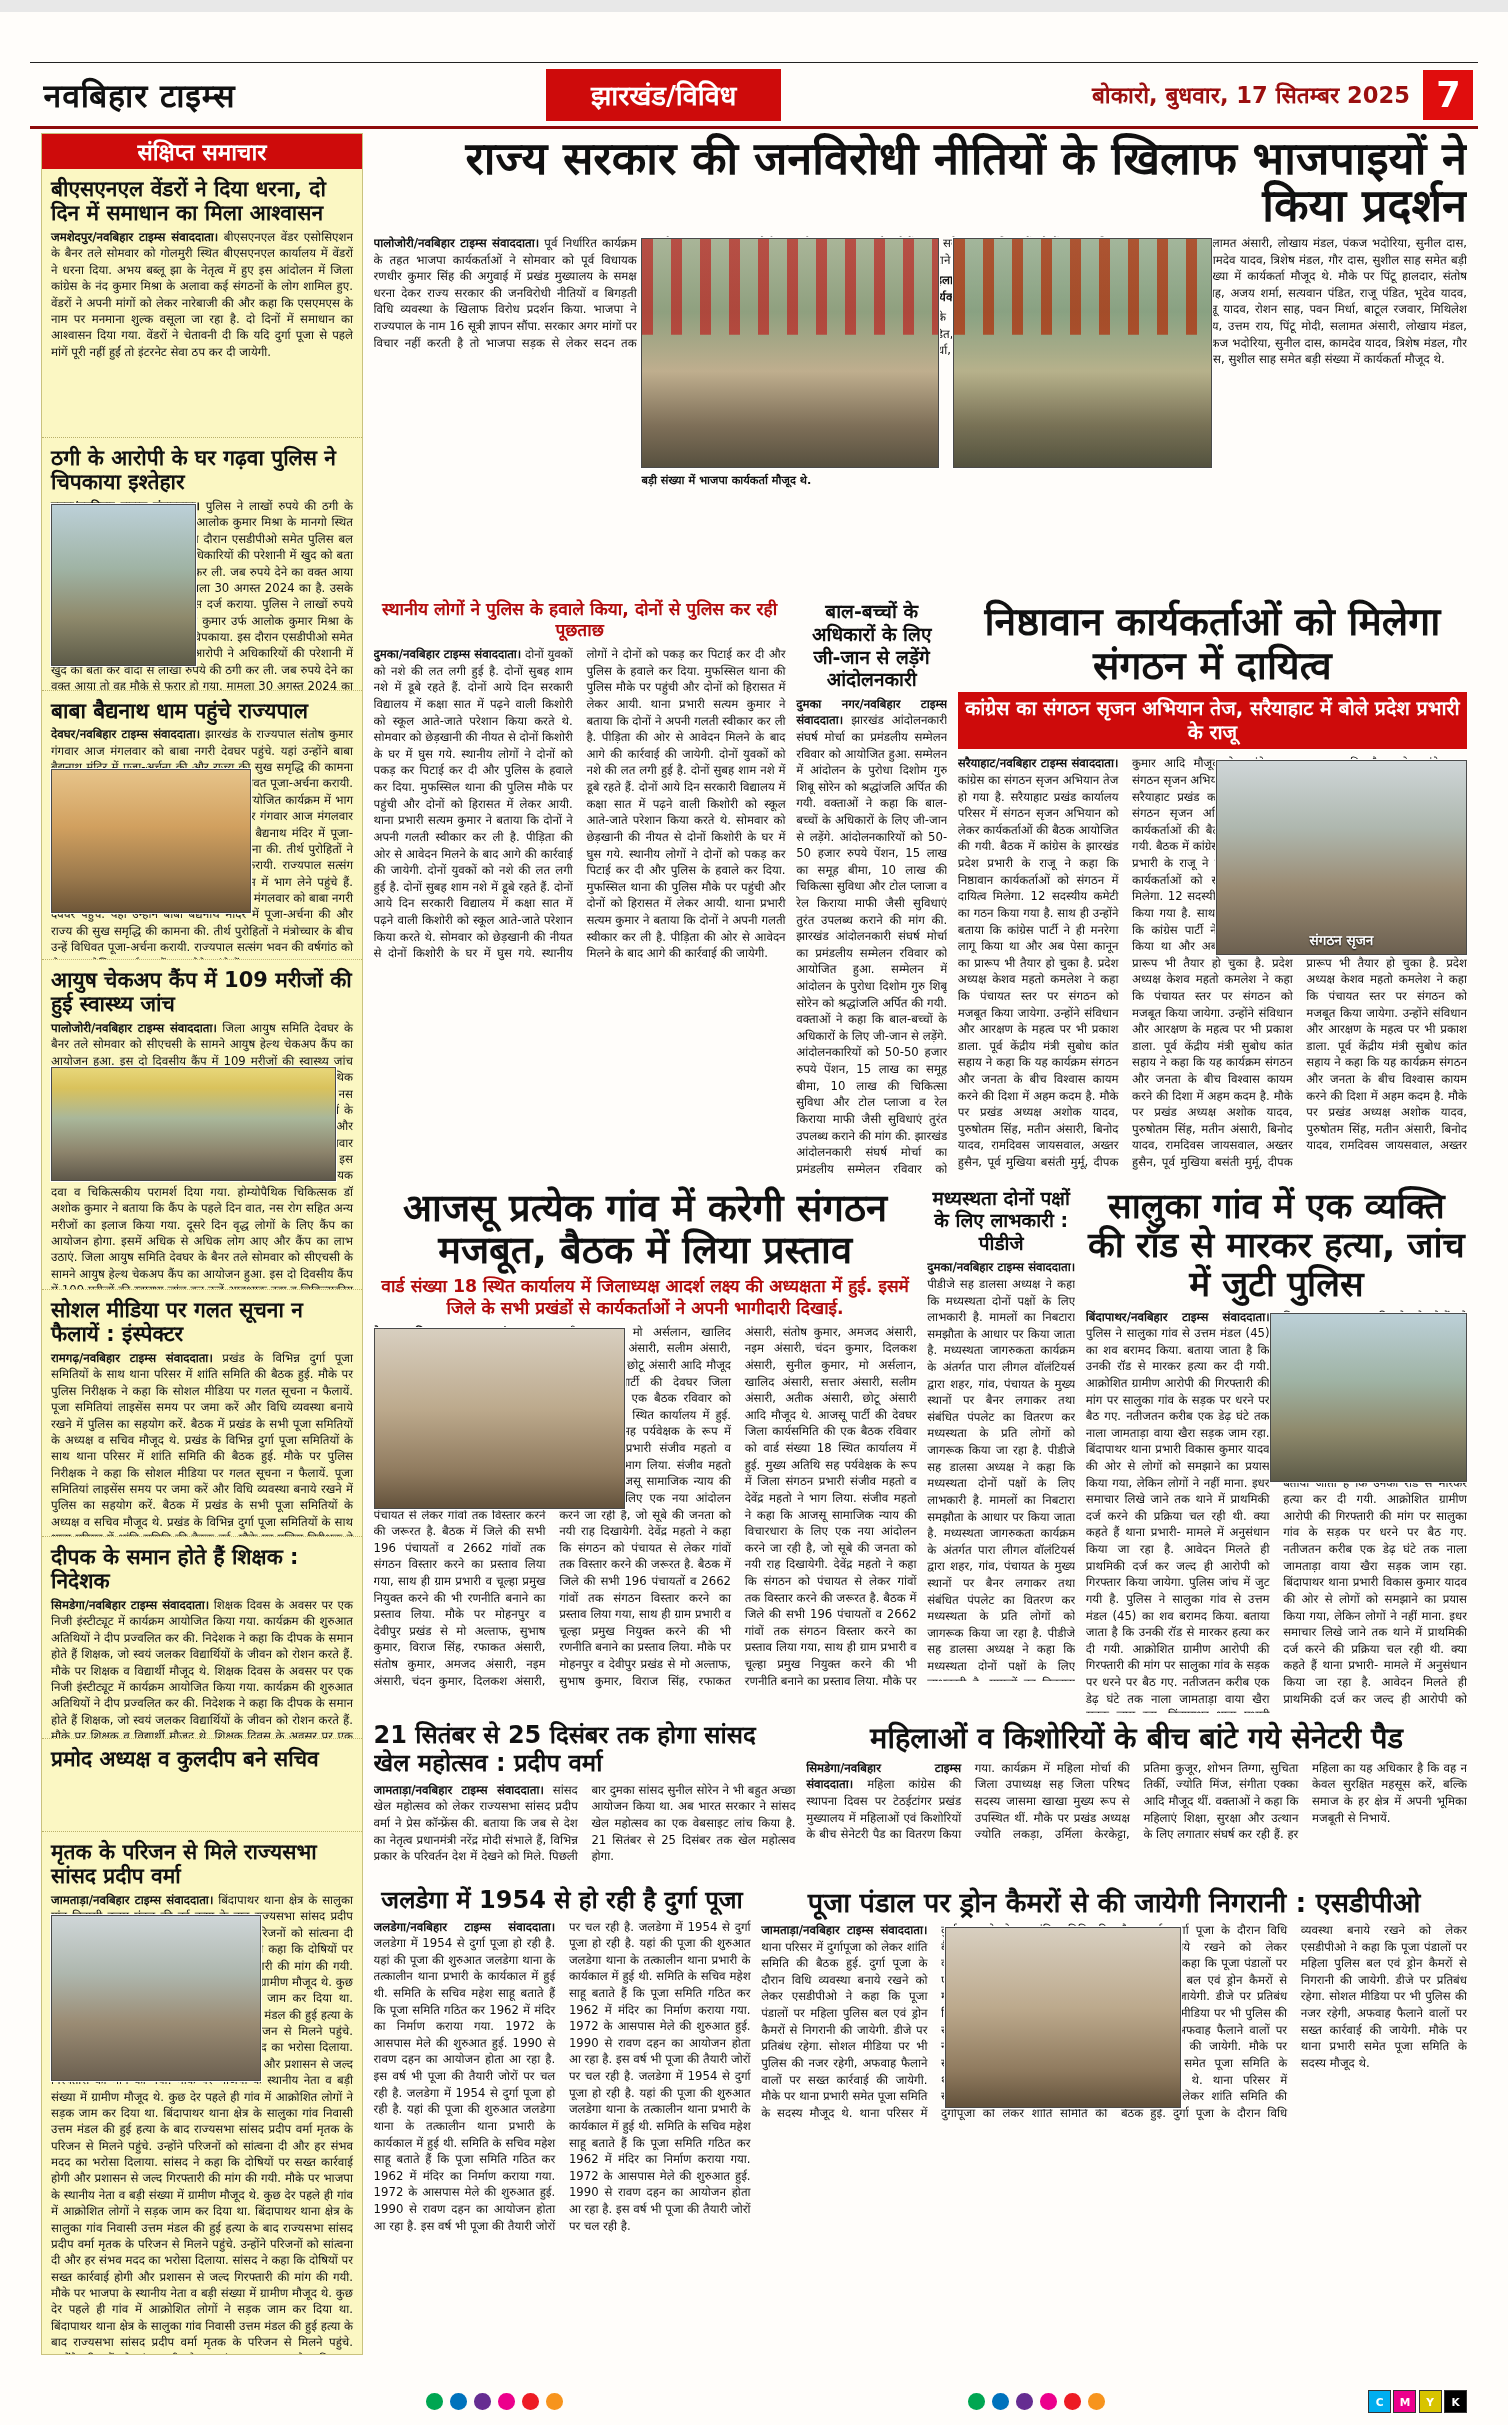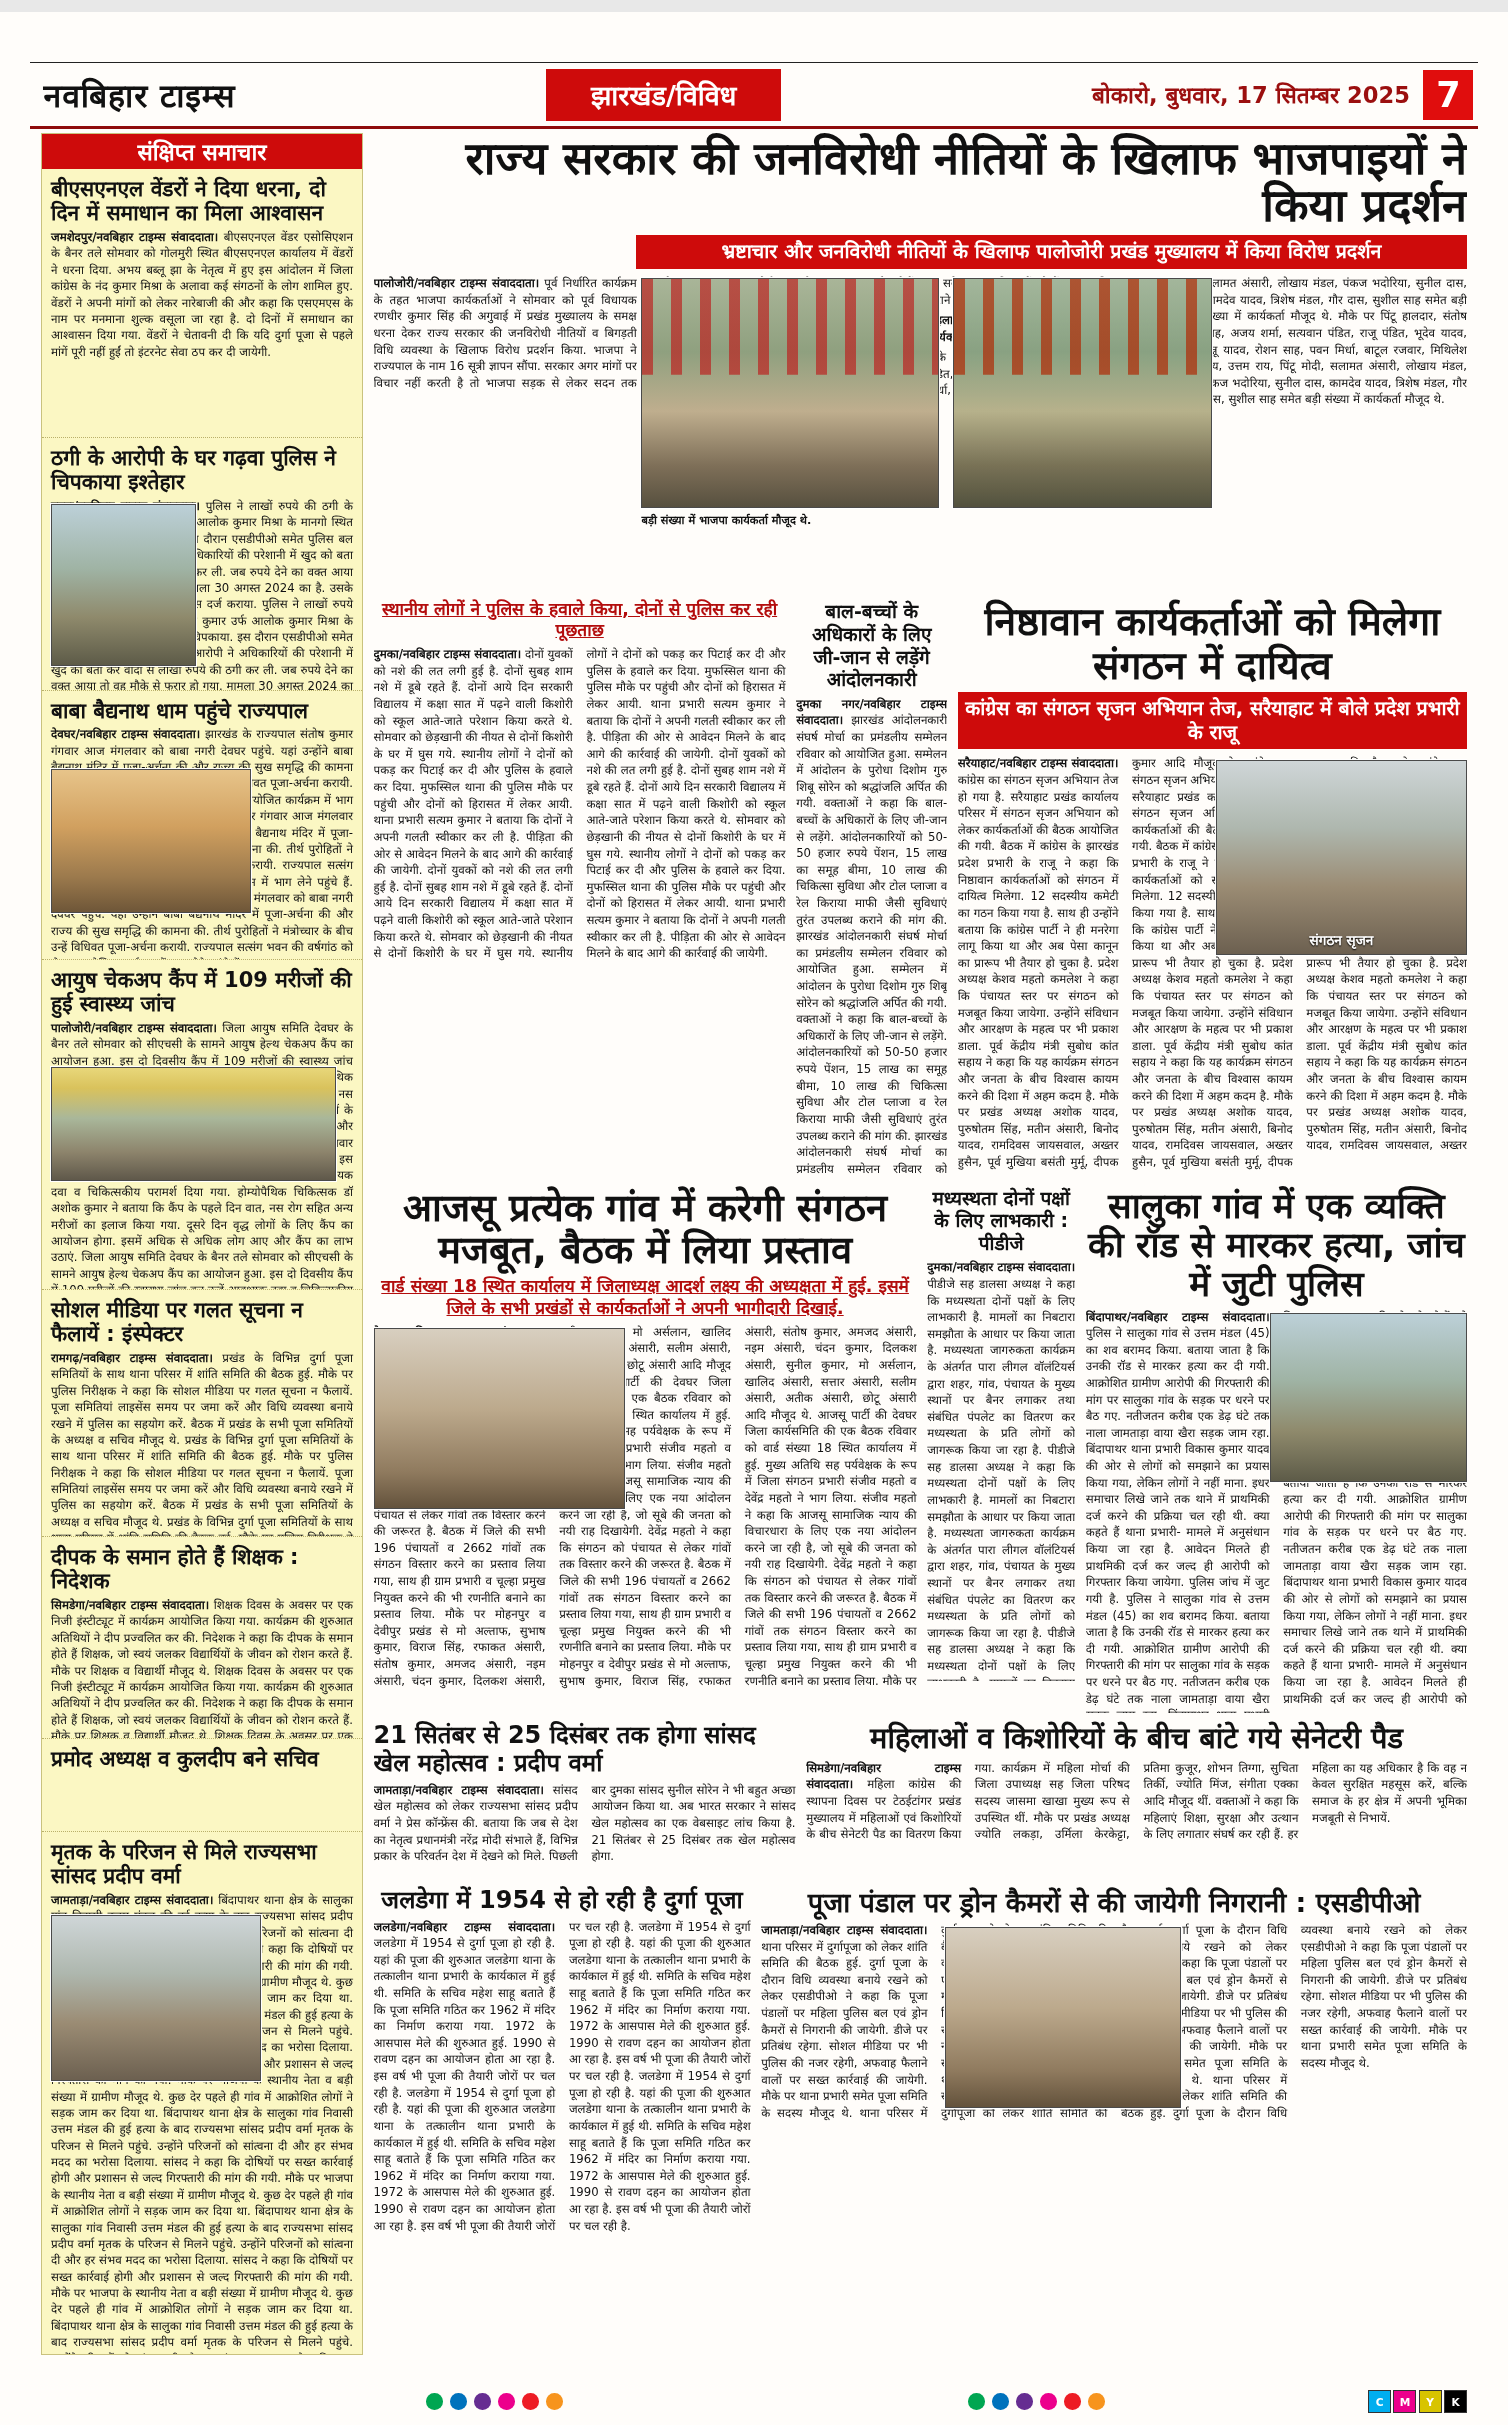--- a/index.html
+++ b/index.html
@@ -28,21 +28,21 @@
   .main{flex:1;display:flex;flex-direction:column;gap:7.5px;overflow:hidden;}
   .row{display:flex;gap:10.6px;overflow:hidden;}
   .art{position:relative;overflow:hidden;flex:none;}
   .art p{margin:0 0 3.8px;font-size:11.7px;line-height:1.42;text-align:justify;}
   .h-xl{font-size:45px;font-weight:800;text-align:right;line-height:1.05;margin:1.5px 0 6px;}
   .h-lg{font-size:33px;font-weight:800;text-align:center;line-height:1.12;margin:1.5px 0 4.5px;}
   .h-md{font-size:24px;font-weight:800;text-align:center;line-height:1.15;margin:1.5px 0 4.5px;}
   .h-sm{font-size:19px;font-weight:800;text-align:center;line-height:1.2;margin:1.5px 0 4.5px;}
   .kbar{background:#ce0b0b;color:#fff;font-weight:800;text-align:center;font-size:19.6px;
         padding:5.3px 4.5px;line-height:1.2;margin:0 0 6px;}
-  .kred{color:#b30d0d;text-align:center;font-weight:800;font-size:17.3px;line-height:1.25;margin:0 0 4.5px;text-decoration:underline;}
+  .kred{color:#b30d0d;text-align:center;font-weight:800;font-size:17.3px;line-height:1.25;margin:0 0 4.5px;}
   .cols2{column-count:2;column-gap:13.6px;}
   .cols3{column-count:3;column-gap:13.6px;}
   .cols4{column-count:4;column-gap:13.6px;}
   .photo{position:absolute;z-index:3;border:0.8px solid #4a4a4a;outline:1.5px solid #fff;}
   .pcap{position:absolute;z-index:4;background:#fffdfa;font-size:11.3px;font-weight:800;padding:1.5px 0;}
   .plabel{position:absolute;z-index:5;left:0;right:0;bottom:4.5px;text-align:center;color:#fff;
         font-size:13.6px;font-weight:800;text-shadow:0 0.8px 1.5px #000;}
   .redlbl{color:#c00;font-weight:800;}
   .hilite{font-weight:800;}
   
@@ -122,21 +122,20 @@
         <h3>मृतक के परिजन से मिले राज्यसभा सांसद प्रदीप वर्मा</h3>
         <div class="photo ph-meet" style="left:9px;top:83px;width:208px;height:164px"></div>
         <p><strong class="by">जामताड़ा/नवबिहार टाइम्स संवाददाता।</strong> <span>बिंदापाथर थाना क्षेत्र के सालुका गांव निवासी उत्तम मंडल की हुई हत्या के बाद राज्यसभा सांसद प्रदीप वर्मा मृतक के परिजन से मिलने पहुंचे. उन्होंने परिजनों को सांत्वना दी और हर संभव मदद का भरोसा दिलाया. सांसद ने कहा कि दोषियों पर सख्त कार्रवाई होगी और प्रशासन से जल्द गिरफ्तारी की मांग की गयी. मौके पर भाजपा के स्थानीय नेता व बड़ी संख्या में ग्रामीण मौजूद थे. कुछ देर पहले ही गांव में आक्रोशित लोगों ने सड़क जाम कर दिया था. बिंदापाथर थाना क्षेत्र के सालुका गांव निवासी उत्तम मंडल की हुई हत्या के बाद राज्यसभा सांसद प्रदीप वर्मा मृतक के परिजन से मिलने पहुंचे. उन्होंने परिजनों को सांत्वना दी और हर संभव मदद का भरोसा दिलाया. सांसद ने कहा कि दोषियों पर सख्त कार्रवाई होगी और प्रशासन से जल्द गिरफ्तारी की मांग की गयी. मौके पर भाजपा के स्थानीय नेता व बड़ी संख्या में ग्रामीण मौजूद थे. कुछ देर पहले ही गांव में आक्रोशित लोगों ने सड़क जाम कर दिया था. बिंदापाथर थाना क्षेत्र के सालुका गांव निवासी उत्तम मंडल की हुई हत्या के बाद राज्यसभा सांसद प्रदीप वर्मा मृतक के परिजन से मिलने पहुंचे. उन्होंने परिजनों को सांत्वना दी और हर संभव मदद का भरोसा दिलाया. सांसद ने कहा कि दोषियों पर सख्त कार्रवाई होगी और प्रशासन से जल्द गिरफ्तारी की मांग की गयी. मौके पर भाजपा के स्थानीय नेता व बड़ी संख्या में ग्रामीण मौजूद थे. कुछ देर पहले ही गांव में आक्रोशित लोगों ने सड़क जाम कर दिया था. बिंदापाथर थाना क्षेत्र के सालुका गांव निवासी उत्तम मंडल की हुई हत्या के बाद राज्यसभा सांसद प्रदीप वर्मा मृतक के परिजन से मिलने पहुंचे. उन्होंने परिजनों को सांत्वना दी और हर संभव मदद का भरोसा दिलाया. सांसद ने कहा कि दोषियों पर सख्त कार्रवाई होगी और प्रशासन से जल्द गिरफ्तारी की मांग की गयी. मौके पर भाजपा के स्थानीय नेता व बड़ी संख्या में ग्रामीण मौजूद थे. कुछ देर पहले ही गांव में आक्रोशित लोगों ने सड़क जाम कर दिया था. बिंदापाथर थाना क्षेत्र के सालुका गांव निवासी उत्तम मंडल की हुई हत्या के बाद राज्यसभा सांसद प्रदीप वर्मा मृतक के परिजन से मिलने पहुंचे. उन्होंने परिजनों को सांत्वना दी और हर संभव मदद का भरोसा दिलाया. सांसद ने कहा कि दोषियों पर सख्त कार्रवाई होगी और प्रशासन से जल्द गिरफ्तारी की मांग की गयी. मौके पर भाजपा के स्थानीय नेता व बड़ी संख्या में ग्रामीण मौजूद थे. कुछ देर पहले ही गांव में आक्रोशित लोगों ने सड़क जाम कर दिया था.</span></p>
       </article>
     </aside>
 
     <main class="main">
 
       <section class="art" style="height:458px;width:100%">
         <h1 class="h-xl">राज्य सरकार की जनविरोधी नीतियों के खिलाफ भाजपाइयों ने किया प्रदर्शन</h1>
-        <div class="kbar" style="margin-left:24%">भ्रष्टाचार और जनविरोधी नीतियों के खिलाफ पालोजोरी प्रखंड मुख्यालय में किया विरोध प्रदर्शन</div>
         <div style="position:relative;height:324px">
           <div class="cols4" style="height:100%">
             <p><strong class="by">पालोजोरी/नवबिहार टाइम्स संवाददाता।</strong> <span>पूर्व निर्धारित कार्यक्रम के तहत भाजपा कार्यकर्ताओं ने सोमवार को पूर्व विधायक रणधीर कुमार सिंह की अगुवाई में प्रखंड मुख्यालय के समक्ष धरना देकर राज्य सरकार की जनविरोधी नीतियों व बिगड़ती विधि व्यवस्था के खिलाफ विरोध प्रदर्शन किया. भाजपा ने राज्यपाल के नाम 16 सूत्री ज्ञापन सौंपा. सरकार अगर मांगों पर विचार नहीं करती है तो भाजपा सड़क से लेकर सदन तक आंदोलन का रास्ता अपनायेगी. इस दौरान भाजपा कार्यकर्ताओं ने राज्य सरकार के खिलाफ जमकर नारेबाजी की.</span></p>
             <p><span class="redlbl">ये ही प्रमुख मांगें</span> <span>राज्यपाल के नाम सौंपे ज्ञापन में मुख्य रूप से सूर्या हांसदा के फर्जी एनकाउंटर मामले की जांच सीबीआई से कराने, रिम्स 2 का निर्माण कार्य खेतिहर जमीन के मालिकों को उजाड़ कर नहीं करने, जनता को निर्बाध बिजली देने, खराब ट्रांसफॉर्मर अविलंब बदलने, झारखंड में एसआइआर को सख्ती से लागू करने ताकि अवैध बांग्लादेशियों को यहां से बाहर किया जा सके, वृद्ध व दिव्यांगों को पेंशन तथा निःशुल्क स्वास्थ्य जांच कराने जैसी मांगें शामिल थीं.</span></p>
             <p><span class="hilite">हाइलाइट्स : पूर्व विधायक रणधीर सिंह की अगुवाई में भाजपा कार्यकर्ताओं ने प्रखंड मुख्यालय में किया धरना-प्रदर्शन</span></p>
             <p><span>मौके पर पिंटू हालदार, संतोष साह, अजय शर्मा, सत्यवान पंडित, राजू पंडित, भूदेव यादव, मुन्नू यादव, रोशन साह, पवन मिर्धा, बाटूल रजवार, मिथिलेश राय, उत्तम राय, पिंटू मोदी, सलामत अंसारी, लोखाय मंडल, पंकज भदोरिया, सुनील दास, कामदेव यादव, त्रिशेष मंडल, गौर दास, सुशील साह समेत बड़ी संख्या में कार्यकर्ता मौजूद थे. मौके पर पिंटू हालदार, संतोष साह, अजय शर्मा, सत्यवान पंडित, राजू पंडित, भूदेव यादव, मुन्नू यादव, रोशन साह, पवन मिर्धा, बाटूल रजवार, मिथिलेश राय, उत्तम राय, पिंटू मोदी, सलामत अंसारी, लोखाय मंडल, पंकज भदोरिया, सुनील दास, कामदेव यादव, त्रिशेष मंडल, गौर दास, सुशील साह समेत बड़ी संख्या में कार्यकर्ता मौजूद थे.</span></p>
           </div>
           <div class="photo ph-rally" style="left:24.5%;top:3px;width:27%;height:228px"></div>
           <div class="photo ph-rally" style="left:53%;top:3px;width:23.5%;height:228px;filter:hue-rotate(14deg)"></div>
           <div class="pcap" style="left:24.5%;top:235px;width:52%">बड़ी संख्या में भाजपा कार्यकर्ता मौजूद थे.</div>

